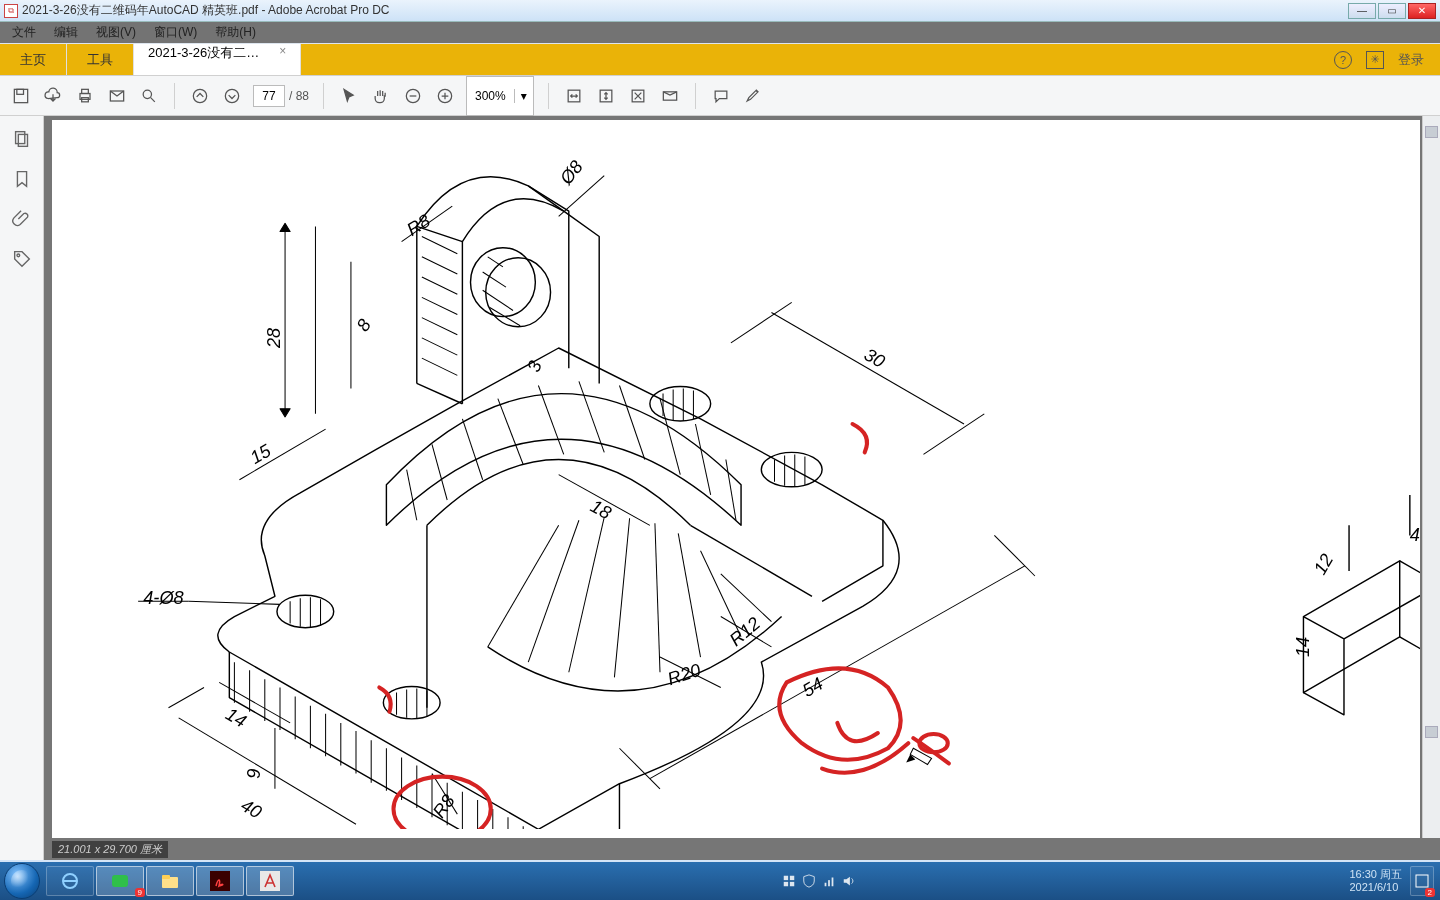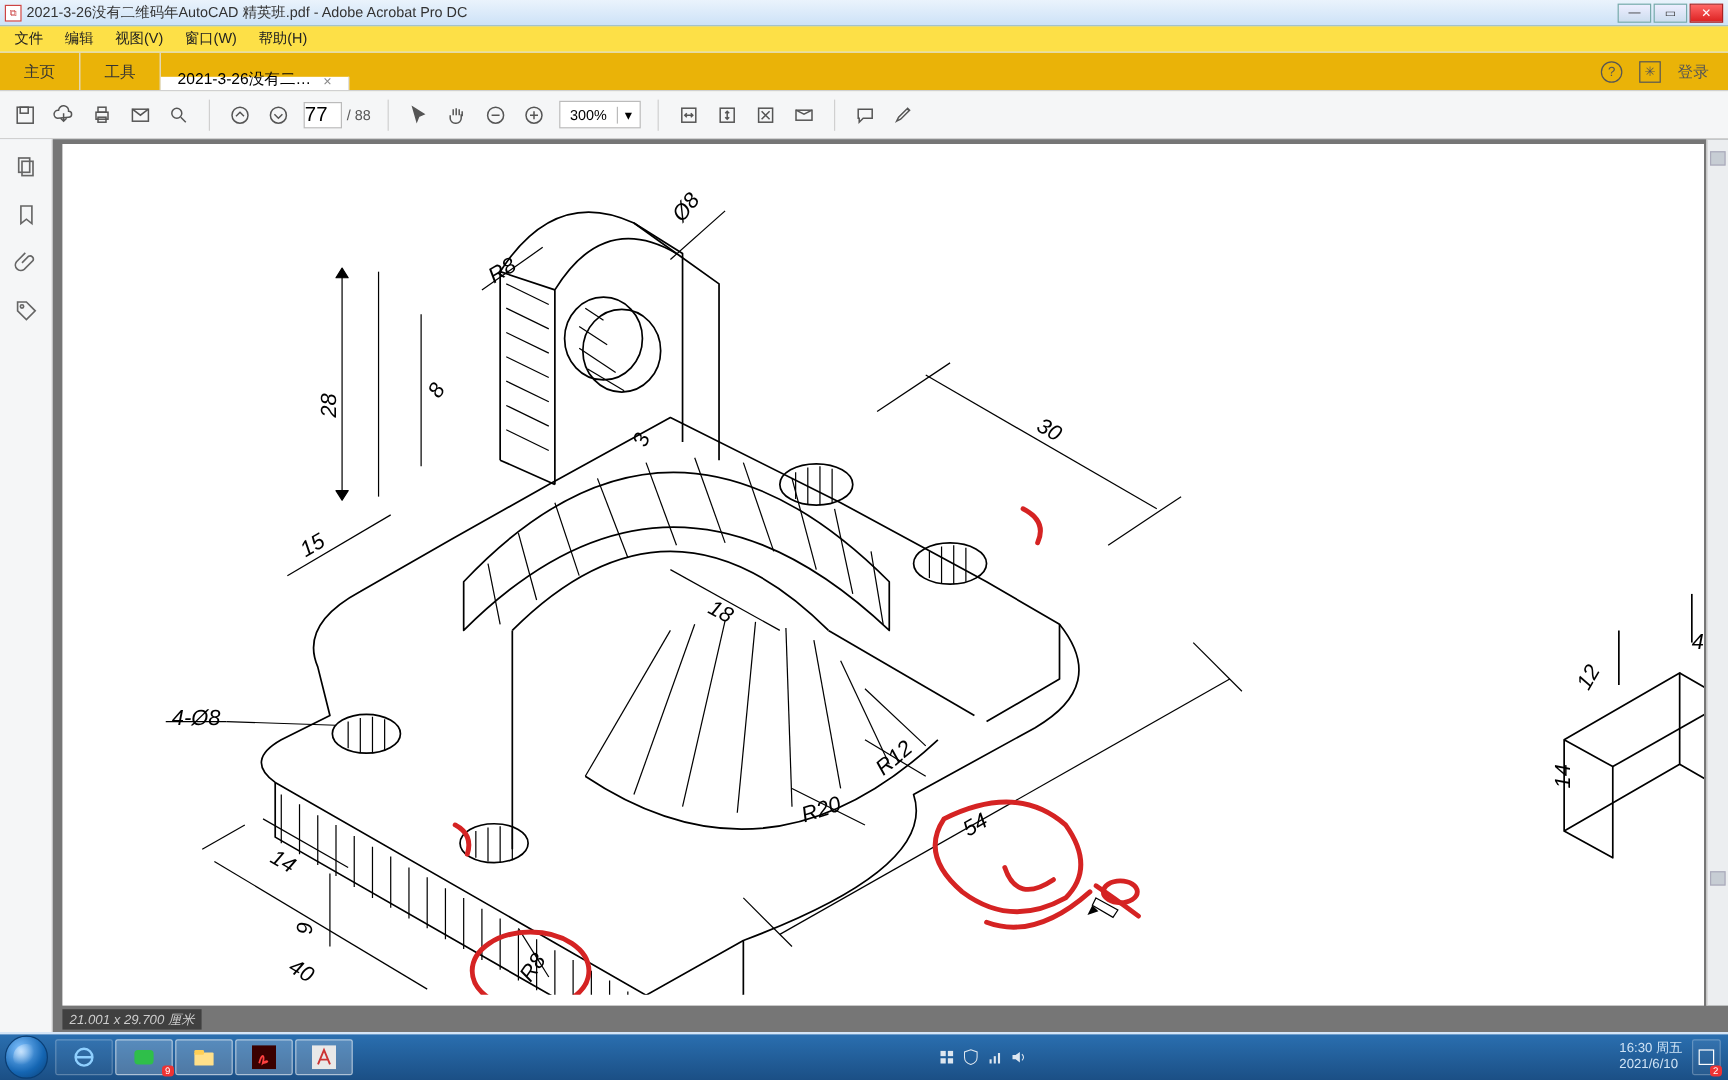--- a/index.html
+++ b/index.html
@@ -6,40 +6,40 @@
 body { width: 1440px; height: 900px; overflow: hidden; background: #d4e5f7; position: relative; }
 
 
 .titlebar { height: 22px; background: linear-gradient(#eaf3fc,#cde2f7); display: flex; align-items: center; padding: 0 4px; font-size: 12px; color: #333; border-bottom: 1px solid #9bb; }
 .titlebar .pdficon { width: 14px; height: 14px; background: #fff; border: 1px solid #c44; margin-right: 4px; display: inline-flex; align-items: center; justify-content: center; font-size: 8px; color: #c44; }
 .winbtns { margin-left: auto; display: flex; gap: 2px; }
 .winbtn { width: 28px; height: 16px; border: 1px solid #7aa; background: linear-gradient(#eef,#cde); display: flex; align-items: center; justify-content: center; font-size: 10px; color: #333; }
 .winbtn.close { background: linear-gradient(#f66,#d22); color: #fff; border-color: #a22; }
 
 
-.menubar { height: 22px; background: #fde047; display: flex; align-items: center; padding: 0 6px; font-size: 12px; color: #222; border-bottom: 1px solid #dde5ee; gap: 6px; }
+.menubar { height: 22px; background: #737373; display: flex; align-items: center; padding: 0 6px; font-size: 12px; color: #222; border-bottom: 1px solid #dde5ee; gap: 6px; }
 .menubar span { padding: 2px 6px; }
 
 
 .tabbar { height: 32px; background: #eab308; display: flex; align-items: stretch; border-bottom: 1px solid #d0d0d0; font-size: 13px; }
 .tabbtn { padding: 0 20px; display: flex; align-items: center; color: #333; border-right: 1px solid #e0e0e0; }
-.tabdoc { padding: 0 14px; display: flex; align-items: flex-end; gap: 10px; border-right: 1px solid #e0e0e0; background: #fff; margin-top: 20px; }
+.tabdoc { padding: 0 14px; display: flex; align-items: flex-start; gap: 20px; border-right: 1px solid #e0e0e0; background: #fff; }
 .tabdoc .x { color: #888; font-size: 12px; }
 .tabright { margin-left: auto; display: flex; align-items: center; gap: 14px; padding-right: 16px; color: #555; }
 .circleicon { width: 18px; height: 18px; border: 1.5px solid #555; border-radius: 50%; display: flex; align-items: center; justify-content: center; font-size: 11px; }
 .squareicon { width: 18px; height: 18px; border: 1.5px solid #555; display: flex; align-items: center; justify-content: center; font-size: 11px; }
 
 
 .toolbar { height: 40px; background: #f5f6f7; border-bottom: 1px solid #d0d0d0; display: flex; align-items: center; padding: 0 10px; gap: 10px; }
 .tb-sep { width: 1px; height: 26px; background: #d0d0d0; margin: 0 4px; }
 .tbicon { width: 22px; height: 22px; display: flex; align-items: center; justify-content: center; color: #555; }
 .tbicon svg { width: 20px; height: 20px; stroke: #555; fill: none; stroke-width: 1.5; }
 .pagebox { display: flex; align-items: center; gap: 4px; font-size: 12px; color: #555; }
-.pagebox input { width: 32px; height: 22px; border: 1px solid #bbb; background: #fff; font-size: 17px; }
-.zoombox { display: flex; align-items: center; height: 23px; border: 1px solid #bbb; background: #fff; font-size: 12px; }
+.pagebox input { width: 32px; height: 22px; text-align: center; border: 1px solid #bbb; background: #fff; font-size: 12px; }
+.zoombox { display: flex; align-items: center; height: 40px; border: 1px solid #bbb; background: #fff; font-size: 12px; }
 .zoombox span { padding: 0 8px; }
 .zoombox .dd { border-left: 1px solid #bbb; padding: 0 6px; }
 
 
 .leftrail { position: absolute; left: 0; top: 116px; width: 44px; bottom: 40px; background: #f5f6f7; border-right: 1px solid #d0d0d0; display: flex; flex-direction: column; align-items: center; padding-top: 12px; gap: 18px; }
 .leftrail .railicon { width: 22px; height: 22px; color: #666; }
 .leftrail svg { width: 22px; height: 22px; stroke: #666; fill: none; stroke-width: 1.5; }
 
 
 .content { position: absolute; left: 44px; right: 0; top: 116px; bottom: 40px; background: #767676; overflow: hidden; }

